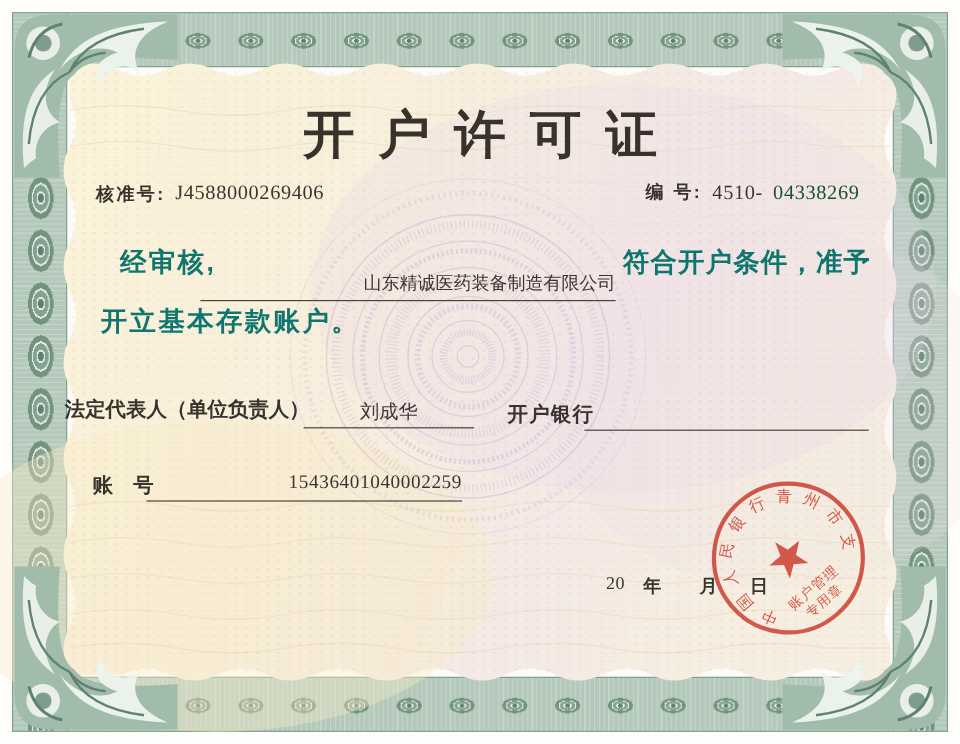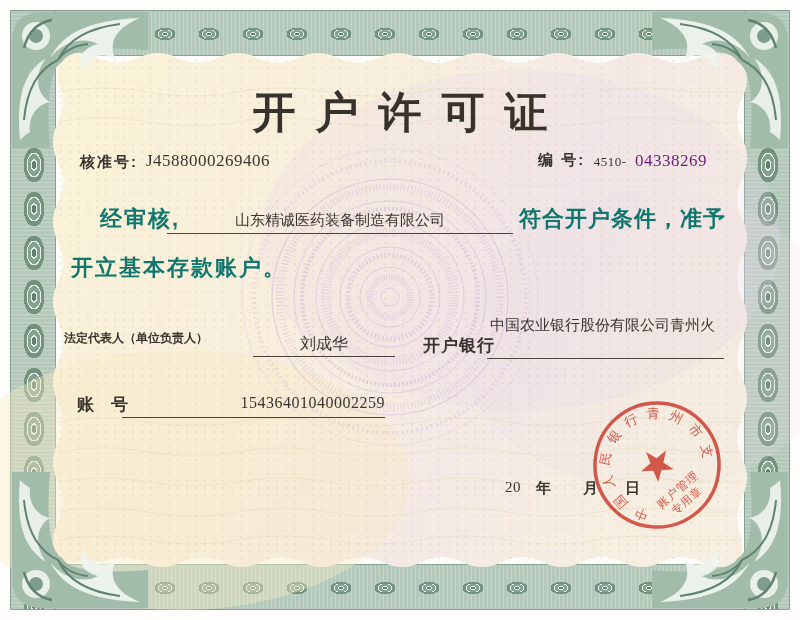--- a/index.html
+++ b/index.html
@@ -46,21 +46,21 @@
 
   .title{
     left:0;right:0;top:84px;text-align:center;
     font-family:"Liberation Serif","DejaVu Serif",serif;font-weight:700;
     font-size:43px;letter-spacing:20px;padding-left:20px;color:#37332c;
   }
   .lbl{font-weight:700;color:#38342d;}
   .serifnum{font-family:"Liberation Serif","DejaVu Serif",serif;letter-spacing:.5px;}
   .big{font-size:22px;font-weight:600;letter-spacing:2px;color:#0f766e;}
   .u-line{border-bottom:1.5px solid #4a443a;box-sizing:border-box;text-align:right;}
-  .red{color:#701a75;}
+  .red{color:#14532d;}
   #seal-svg{position:absolute;left:575px;top:383px;z-index:5;mix-blend-mode:multiply;opacity:.88;pointer-events:none;}
 </style>
 </head>
 <body>
 
 <div class="bar bar-h" id="bar-top"></div>
 <div class="bar bar-h" id="bar-bottom"></div>
 <div class="bar bar-v" id="bar-left"></div>
 <div class="bar bar-v" id="bar-right"></div>
 
@@ -134,40 +134,39 @@
 
 <div class="layer-text">
 
   <div class="abs title">开户许可证</div>
 
   <div class="abs lbl" style="left:80px;top:153px;font-size:15px;letter-spacing:2px;">核准号:</div>
   <div class="abs serifnum" style="left:146px;top:151px;font-size:17px;">J4588000269406</div>
 
   <div class="abs" style="left:538px;top:151px;white-space:nowrap;">
     <span class="lbl" style="font-size:15px;letter-spacing:2px;vertical-align:1px;">编 号:</span>
-    <span class="serifnum" style="font-size:13px;margin-left:4px;">4510-</span>
+    <span class="serifnum" style="font-size:17px;margin-left:4px;">4510-</span>
     <span class="serifnum red" style="font-size:17px;margin-left:4px;">04338269</span>
   </div>
 
   <div class="abs big" style="left:100px;top:204px;">经审核,</div>
-  <div class="abs u-line" style="left:167px;top:203px;width:346px;height:31px;text-align:center;">
+  <div class="abs u-line" style="left:167px;top:220px;width:346px;height:31px;text-align:right;">
     <span style="font-size:15px;line-height:34px;color:#3a362f;">山东精诚医药装备制造有限公司</span>
   </div>
   <div class="abs big" style="left:519px;top:204px;letter-spacing:1px;">符合开户条件，准予</div>
 
-  <div class="abs big" style="left:71px;top:253px;">开立基本存款账户。</div>
+  <div class="abs big" style="left:84px;top:253px;">开立基本存款账户。</div>
 
-  <div class="abs lbl" style="left:64px;top:330px;font-size:12px;">法定代表人（单位负责人）</div>
+  <div class="abs lbl" style="left:54px;top:330px;font-size:17px;">法定代表人（单位负责人）</div>
   <div class="abs u-line" style="left:253px;top:330px;width:142px;height:27px;text-align:center;">
     <span style="font-size:16px;line-height:28px;">刘成华</span>
   </div>
 
   <div class="abs lbl" style="left:423px;top:334px;font-size:17px;letter-spacing:1px;text-align:center;">开户银行</div>
   <div class="abs" style="left:490px;top:314px;width:240px;font-size:15px;line-height:21px;">
-    <div>中国农业银行股份有限公司青州火</div>
   </div>
   <div class="abs u-line" style="left:487px;top:339px;width:237px;height:20px;"></div>
 
   <div class="abs lbl" style="left:77px;top:393px;font-size:17px;">账　号</div>
   <div class="abs u-line" style="left:122px;top:388px;width:263px;height:30px;">
     <span class="serifnum" style="font-size:16px;line-height:30px;padding-left:20px;">15436401040002259</span>
   </div>
 
   <div class="abs serifnum" style="left:505px;top:479px;font-size:15px;">20</div>
   <div class="abs lbl" style="left:536px;top:479px;font-size:15px;">年</div>

